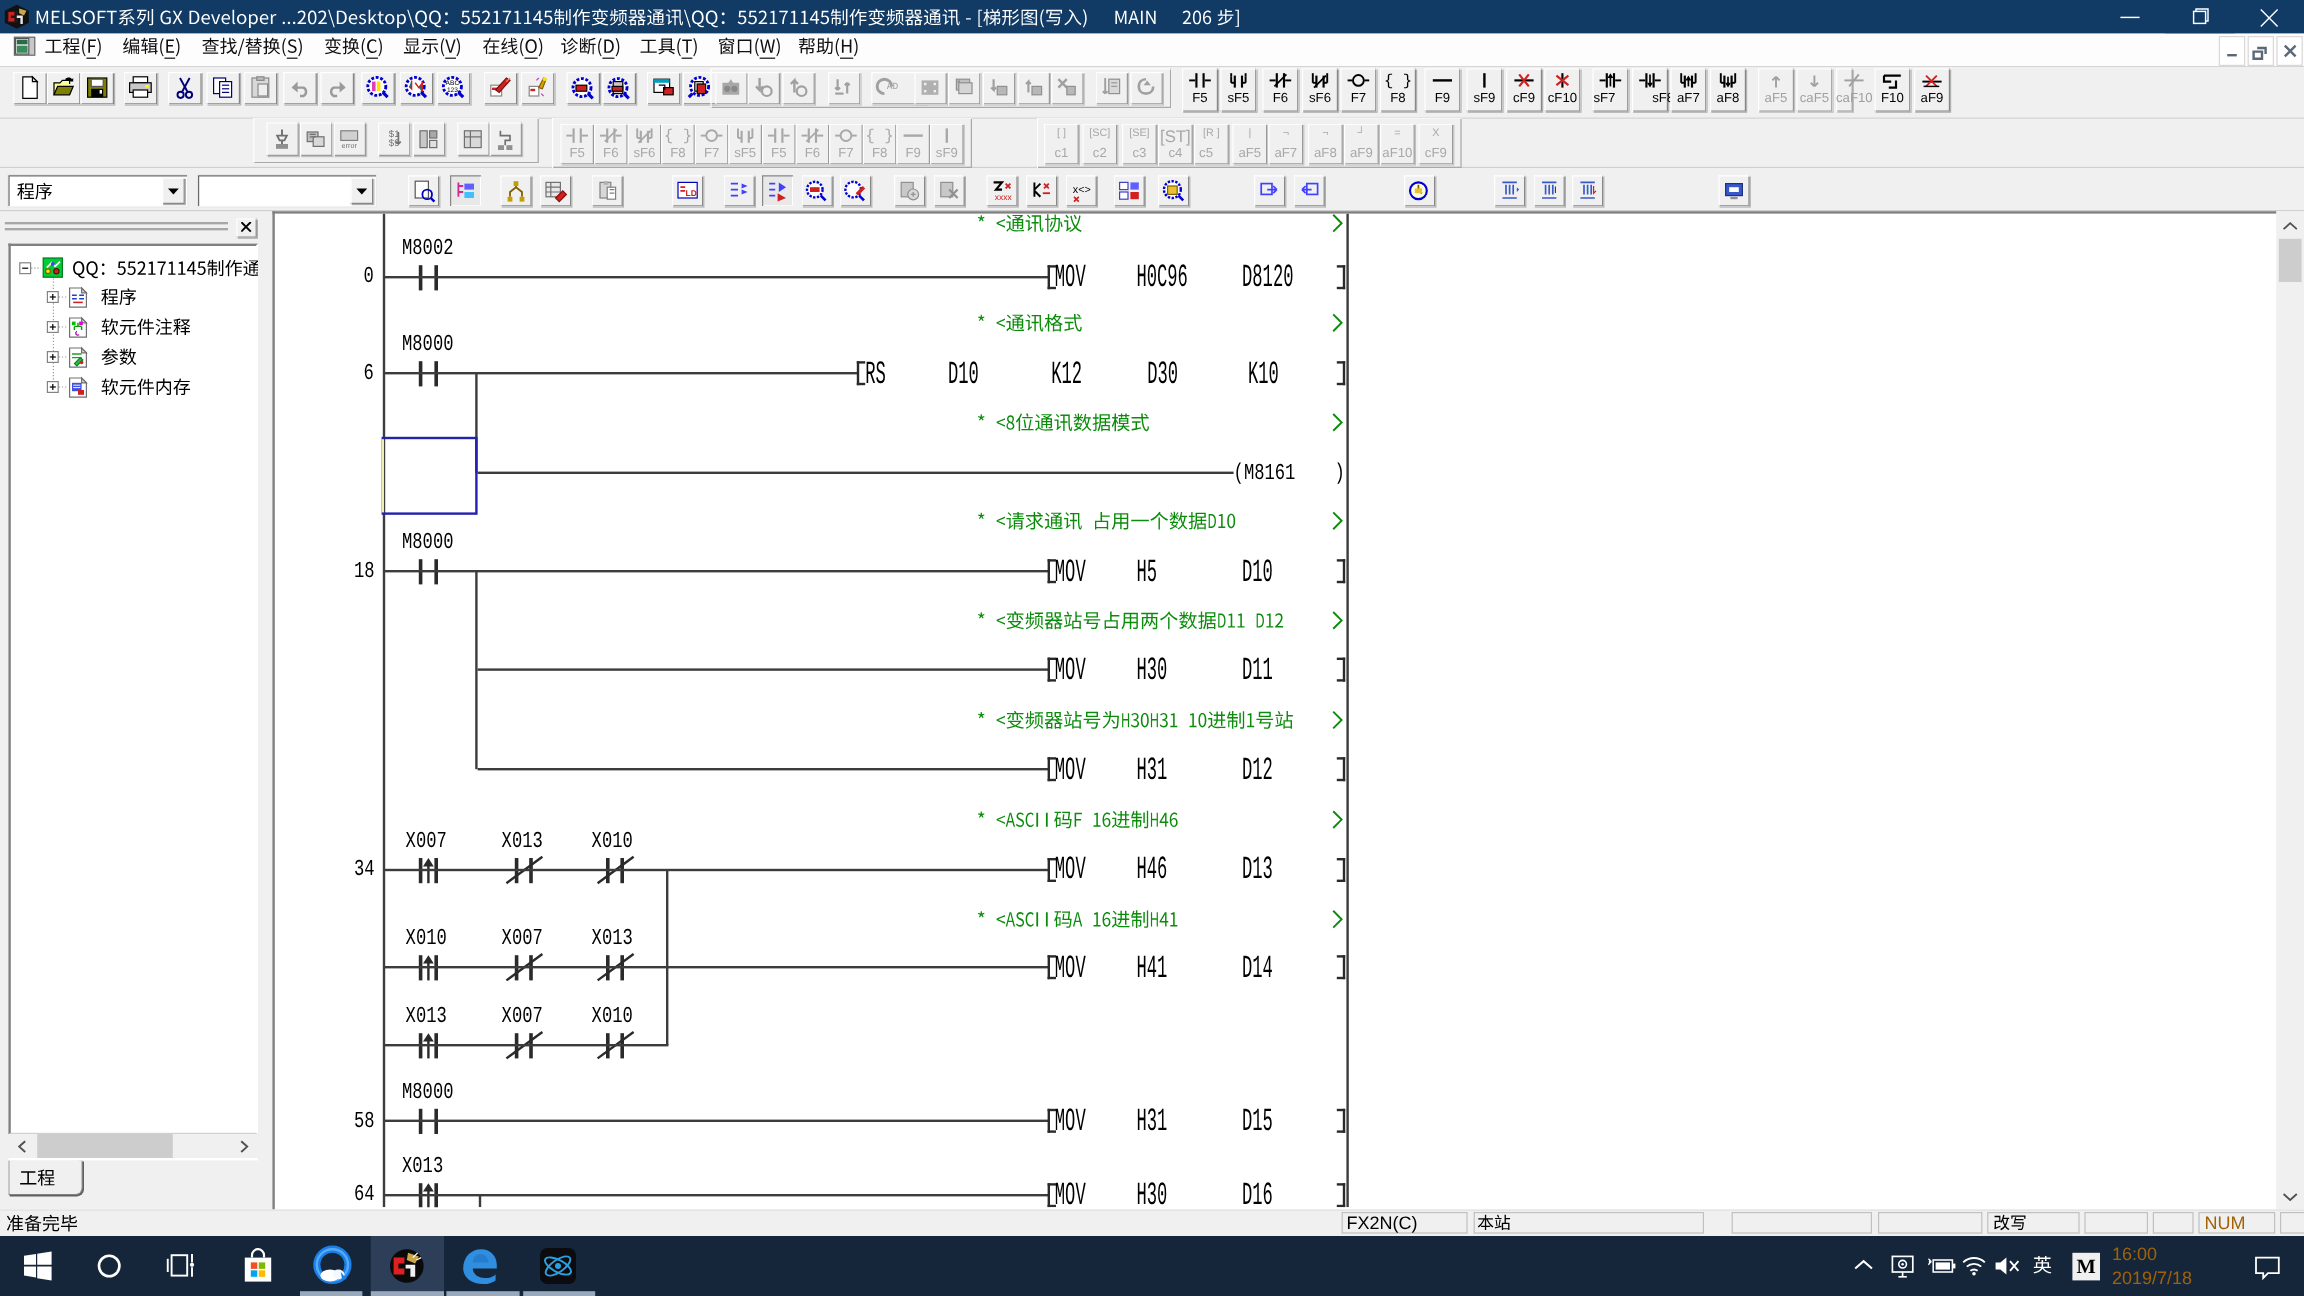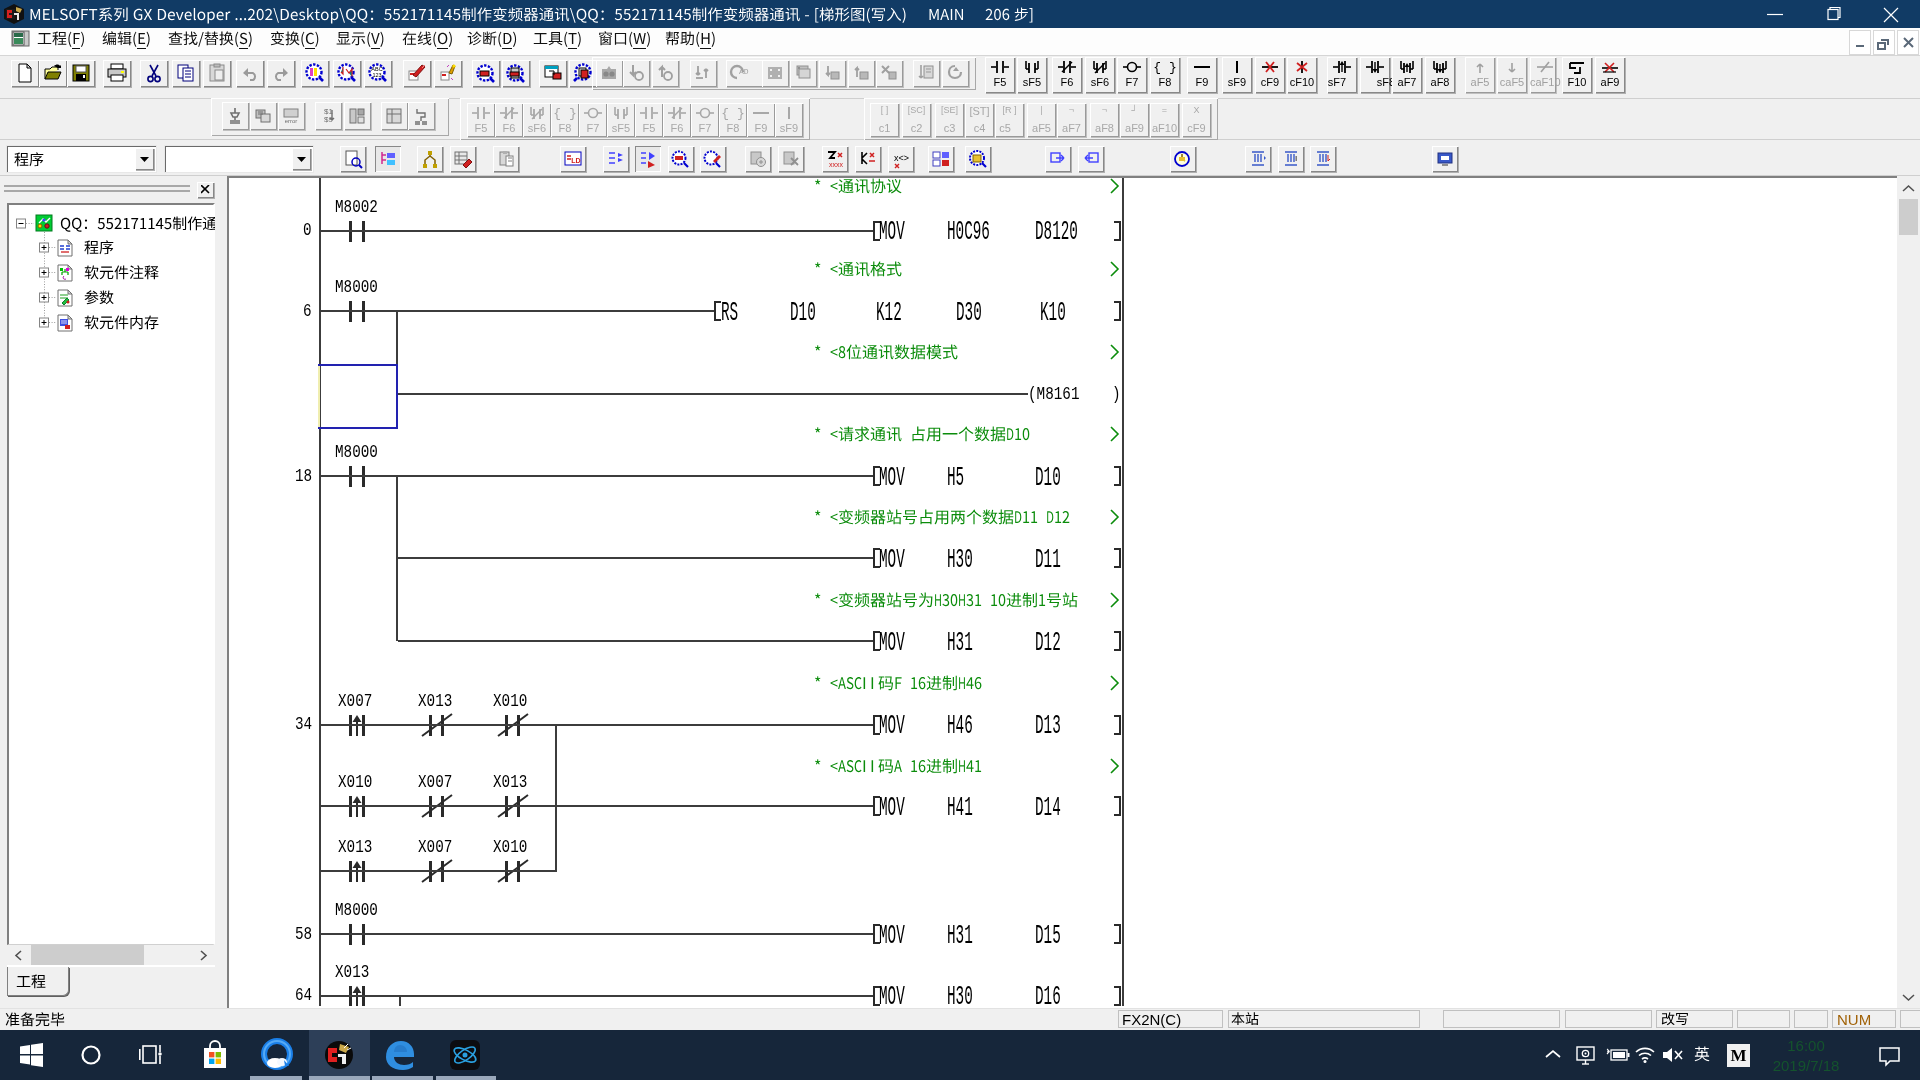--- a/index.html
+++ b/index.html
@@ -450,21 +450,21 @@
       <path d="M10 13V4m0 0l-3 3m3-3l3 3" stroke="#a0a0a0" stroke-width="1.6" fill="none"></path>
     </svg>
     <div class="lbl11" style="left:0;top:20px;width:30px;color:#a0a0a0">aF5</div>
   </div>
 <div class="btnd" style="left:1497px;top:57px;width:30px;height:36px">
     <svg style="position:absolute;left:5px;top:3px;overflow:visible" width="20" height="14">
       <path d="M10 3v9m0 0l-3-3m3 3l3-3" stroke="#a0a0a0" stroke-width="1.6" fill="none"></path>
     </svg>
     <div class="lbl11" style="left:0;top:20px;width:30px;color:#a0a0a0">caF5</div>
   </div>
-<div class="btnd" style="left:1530px;top:57px;width:26px;height:36px">
+<div class="btnd" style="left:1530px;top:57px;width:14px;height:36px">
     <svg style="position:absolute;left:5px;top:3px;overflow:visible" width="20" height="14">
       <line x1="2" y1="7" x2="18" y2="7" stroke="#a0a0a0" stroke-width="1.6"></line>
       <line x1="6" y1="12" x2="14" y2="2" stroke="#a0a0a0" stroke-width="1.6"></line>
     </svg>
     <div class="lbl11" style="left:0;top:20px;width:30px;color:#a0a0a0">caF10</div>
   </div>
 <div class="btn" style="left:1562px;top:57px;width:30px;height:36px">
     <svg style="position:absolute;left:5px;top:3px;overflow:visible" width="20" height="14">
       <path d="M3 3h14M3 3v5h6M13 7v6h-6" stroke="#000" stroke-width="1.8" fill="none"></path>
     </svg>
@@ -635,21 +635,21 @@
   </div>
 <div class="btnd" style="left:902px;top:103px;width:29px;height:34px">
     <div class="lbl11" style="left:0;top:3px;width:29px;color:#a8a8a8;font-size:9px">[SC]</div>
     <div class="lbl11" style="left:0;top:20px;width:29px;color:#a8a8a8">c2</div>
   </div>
 <div class="btnd" style="left:935px;top:103px;width:29px;height:34px">
     <div class="lbl11" style="left:0;top:3px;width:29px;color:#a8a8a8;font-size:9px">[SE]</div>
     <div class="lbl11" style="left:0;top:20px;width:29px;color:#a8a8a8">c3</div>
   </div>
 <div class="btnd" style="left:965px;top:103px;width:29px;height:34px">
-    <div class="lbl11" style="left:0;top:3px;width:29px;color:#a8a8a8;font-size:11px">[ST]</div>
+    <div class="lbl11" style="left:0;top:3px;width:29px;color:#a8a8a8;font-size:14px">[ST]</div>
     <div class="lbl11" style="left:0;top:20px;width:29px;color:#a8a8a8">c4</div>
   </div>
 <div class="btnd" style="left:995px;top:103px;width:29px;height:34px">
     <div class="lbl11" style="left:0;top:3px;width:29px;color:#a8a8a8;font-size:9px">[R&nbsp;]</div>
     <div class="lbl11" style="left:0;top:20px;width:20px;color:#a8a8a8">c5</div>
   </div>
 <div class="btnd" style="left:1027px;top:103px;width:29px;height:34px">
     <div class="lbl11" style="left:0;top:3px;width:29px;color:#a8a8a8;font-size:9px">|</div>
     <div class="lbl11" style="left:0;top:20px;width:29px;color:#a8a8a8">aF5</div>
   </div>
@@ -1297,15 +1297,15 @@
   </svg>
 <svg class="t" style="left:1662px;top:1047px" width="22" height="16">
     <path d="M1 5v6h4l5 4V1L5 5z" fill="#fff"></path>
     <path d="M13 4l7 8M20 4l-7 8" stroke="#fff" stroke-width="1.6"></path>
   </svg>
 <svg class="t" style="left:1694.0px;top:1042.1px" width="18" height="24">
     <path d="M7.3 8V9.8H2.6V13.6H0.9V14.7H6.9C6.3 16.1 4.6 17.4 0.6 18.3C0.9 18.6 1.2 19.1 1.3 19.3C5.5 18.3 7.3 16.8 8.1 15.1C9.4 17.4 11.5 18.8 14.7 19.3C14.9 19 15.2 18.5 15.5 18.2C12.4 17.8 10.3 16.7 9.1 14.7H15.1V13.6H13.5V9.8H8.6V8ZM3.7 13.6V10.9H7.3V12.4C7.3 12.8 7.3 13.2 7.2 13.6ZM12.3 13.6H8.5C8.5 13.2 8.6 12.8 8.6 12.4V10.9H12.3ZM10.2 4.6V6H5.7V4.6H4.5V6H1.1V7.1H4.5V8.8H5.7V7.1H10.2V8.8H11.4V7.1H14.8V6H11.4V4.6Z" fill="#ffffff"></path>
   </svg>
 <div class="a" style="left:1727px;top:1044px;width:23px;height:23px;background:#f0f0f0;"></div>
 <div class="a" style="left:1727px;top:1044px;width:23px;height:23px;font:bold 17px/23px 'Liberation Serif';color:#000;text-align:center">M</div>
-<div class="a" style="left:1760px;top:1036px;width:92px;height:40px;font:15px/20px 'Liberation Sans';color:#14532d;text-align:center">16:00<br>2019/7/18</div>
+<div class="a" style="left:1760px;top:1036px;width:92px;height:40px;font:15px/20px 'Liberation Sans';color:#a16207;">16:00<br>2019/7/18</div>
 <svg class="t" style="left:1878px;top:1046px" width="24" height="20">
     <path d="M2 2h19v13h-9l-4 4v-4H2z" fill="none" stroke="#fff" stroke-width="1.5"></path>
   </svg>
 </body></html>

